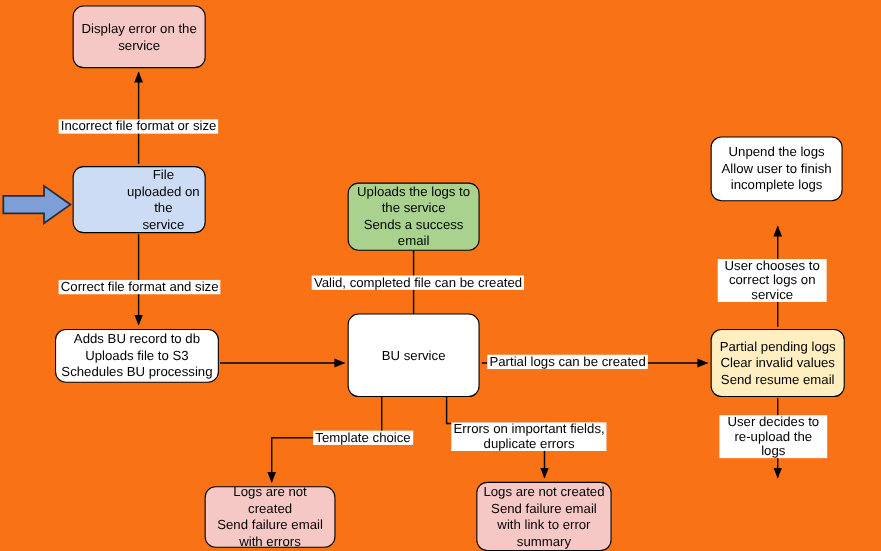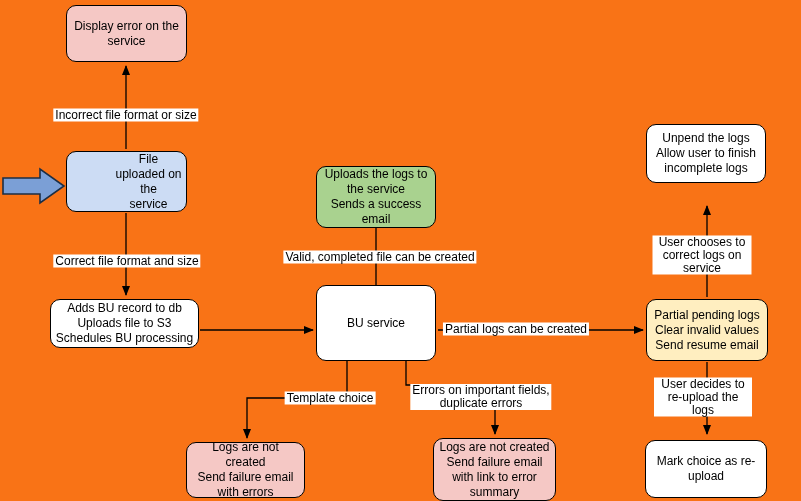--- a/index.html
+++ b/index.html
@@ -96,22 +96,20 @@
 email</div>
 
   <div class="node white" style="left:646px; top:124px; width:120px; height:59px;">Unpend the logs
 Allow user to finish
 incomplete logs</div>
 
   <div class="node yellow" style="left:646px; top:299px; width:122px; height:62px;">Partial pending logs
 Clear invalid values
 Send resume email</div>
 
-  <div class="node white" style="left:645px; top:440px; width:122px; height:58px;">Mark choice as re-
-upload</div>
 
   <div class="node pink" style="left:186px; top:442px; width:119px; height:56px;">Logs are not created
 Send failure email
 with errors</div>
 
   <div class="node pink" style="left:433px; top:438px; width:123px; height:63px;">Logs are not created
 Send failure email
 with link to error
 summary</div>
 

